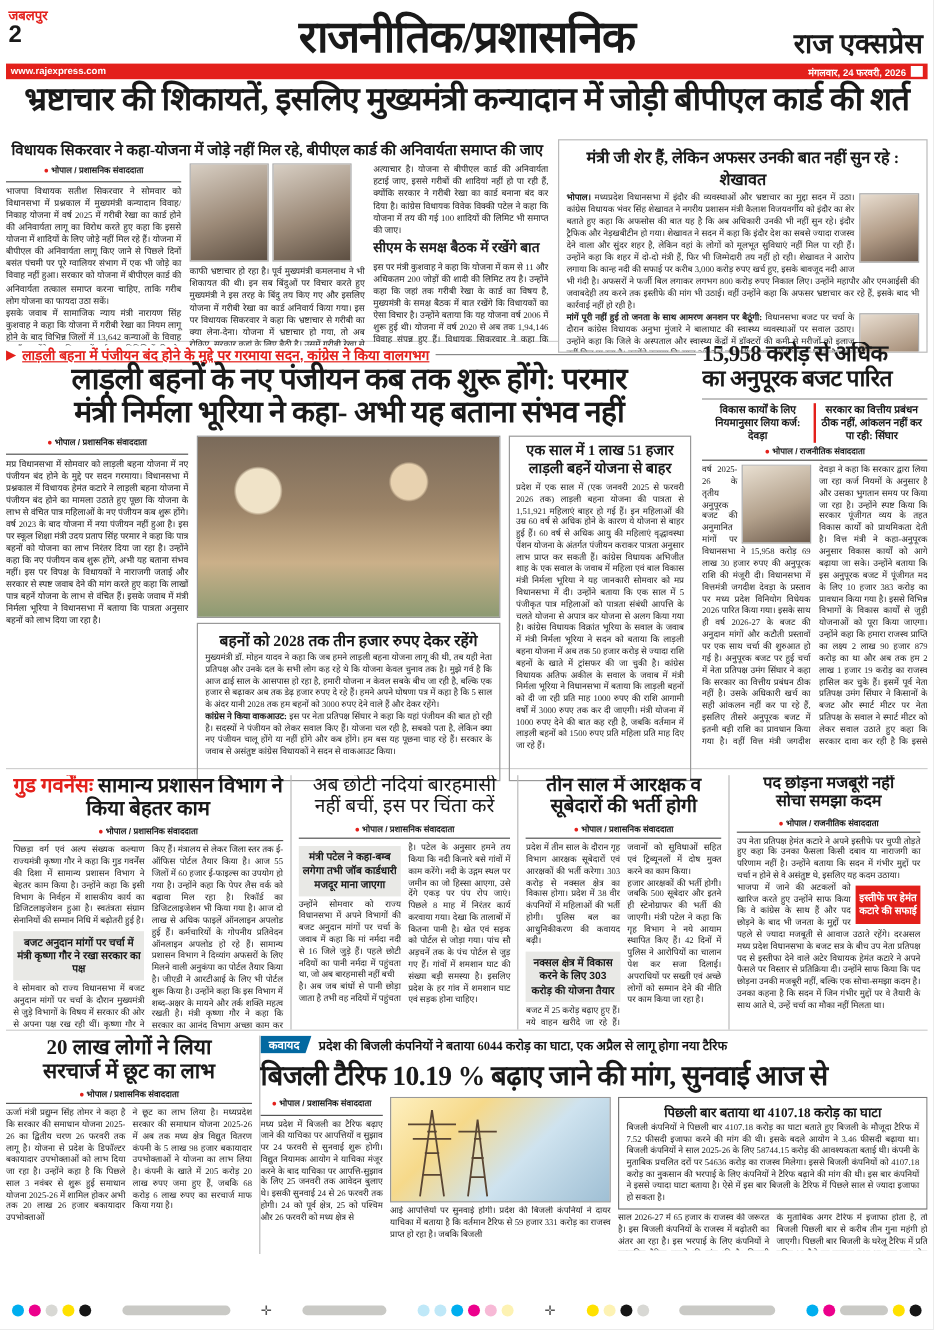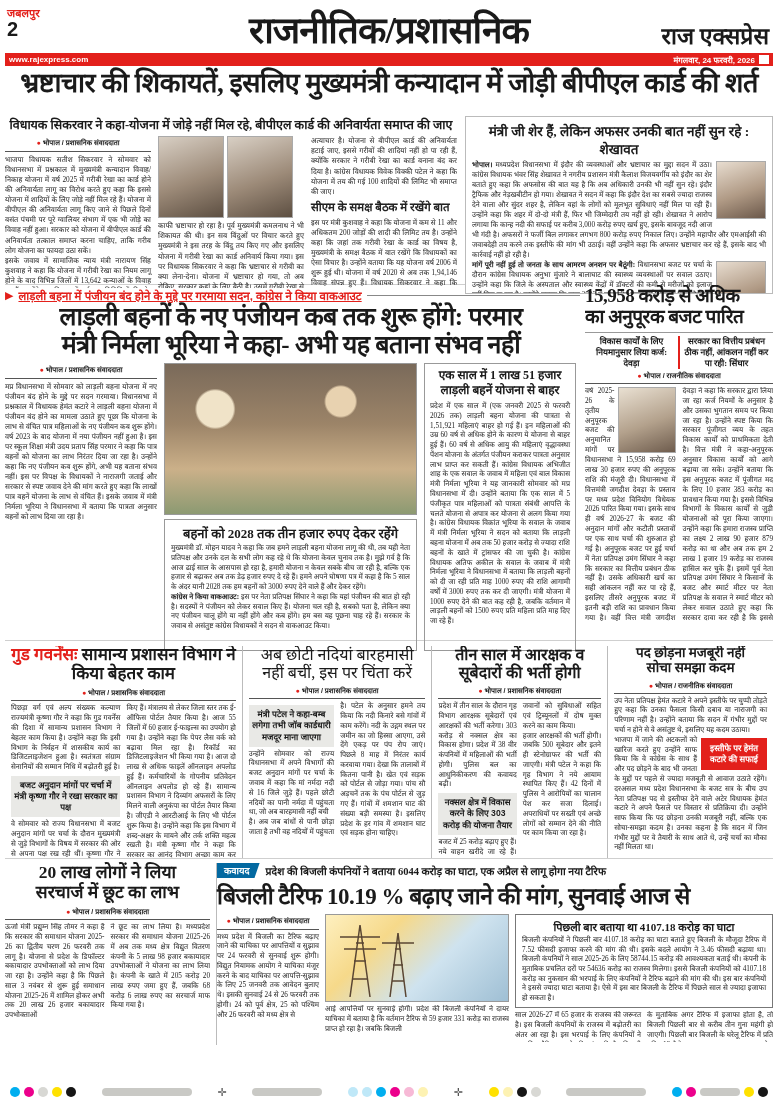--- a/index.html
+++ b/index.html
@@ -87,21 +87,21 @@
   .r3 .body2 { column-count:2; column-gap:6px; font-size:7.2px; line-height:1.36; text-align:justify; }
   .r3 .body1 { font-size:7.2px; line-height:1.36; text-align:justify; }
   .r3-governance { width:240px; } .r3-governance h3 { font-size:17px; font-weight:bold; }
   .hl-red { color:#e3201b; }
   .r3-rivers { width:192px; } .r3-rivers h3 { font-size:16px; font-weight:normal; }
   .r3-recruit { width:178px; } .r3-recruit h3 { font-size:16px; font-weight:bold; }
   .r3-resign { width:168px; } .r3-resign h3 { font-size:13.5px; font-weight:bold; }
   .inset { background:#e9e9e6; font-family:"Liberation Sans",sans-serif; font-weight:bold;
     font-size:8.6px; text-align:center; line-height:1.3; padding:4px 3px; margin:3px 0;
     break-inside:avoid; }
-  .inset-red { background:#e3201b; color:#ffffff; float:right; width:66px; margin:2px 0 2px 4px;
+  .inset-red { background:#e3201b; color:#ffffff; float:right; width:54px; margin:2px 0 2px 4px;
     font-size:8.4px; padding:5px 1px; }
   
   .row4 { display:flex; gap:0; height:186px; padding-top:4px; }
   .r4-surcharge { width:212px; border-right:1px solid #bbb; padding-right:6px; }
   .r4-surcharge h3 { font-size:17.5px; font-weight:bold; text-align:center; line-height:1.12; margin-bottom:3px; }
   .r4-surcharge .body2 { column-count:2; column-gap:6px; font-size:7.2px; line-height:1.36; text-align:justify; height:118px; overflow:hidden; }
   .r4-tariff { flex:1; }
   .t-kicker { display:flex; align-items:center; gap:6px; height:15px; }
   .t-label { background:#0369a1; color:#fff; font-weight:bold; font-size:9.5px;
     font-family:"Liberation Sans",sans-serif; padding:1px 10px 1px 7px;
@@ -186,21 +186,21 @@
         <div class="sideimg"></div>
         <p><span class="lead">मांगें पूरी नहीं हुई तो जनता के साथ आमरण अनशन पर बैठूंगी:</span> <span>विधानसभा बजट पर चर्चा के दौरान कांग्रेस विधायक अनुभा मुंजारे ने बालाघाट की स्वास्थ्य व्यवस्थाओं पर सवाल उठाए। उन्होंने कहा कि जिले के अस्पताल और स्वास्थ्य केंद्रों में डॉक्टरों की कमी से मरीजों को इलाज नहीं मिल पा रहा है। उन्होंने बताया कि साल 2023 में तत्कालीन मुख्यमंत्री शिवराज सिंह चौहान ने बालाघाट में मेडिकल कॉलेज का भूमिपूजन किया था, लेकिन आज तक उसकी टेंडर प्रक्रिया भी पूरी नहीं हुई है। उन्होंने सरकार से जिले में डॉक्टरों के पद भरे जाने की मांग की। अनुभा मुंजारे ने कहा कि मांग पूरी नहीं हुई, तो वे आम जनता के साथ आमरण अनशन पर बैठेंगी।</span></p>
       </aside>
     </div>
   </section>
 
   <section class="midband">
     <div class="mid-left">
       <div class="kicker">
         <span class="arrow">▶</span>
-        <span class="ktext">लाड़ली बहना में पंजीयन बंद होने के मुद्दे पर गरमाया सदन, कांग्रेस ने किया वाकआउट</span>
+        <span class="ktext">लाड़ली बहना में पंजीयन बंद होने के मुद्दे पर गरमाया सदन, कांग्रेस ने किया वालगभग</span>
         <span class="kline"></span>
       </div>
       <h2 class="s2-headline">
         <span>लाड़ली बहनों के नए पंजीयन कब तक शुरू होंगे: परमार</span><br>
         <span>मंत्री निर्मला भूरिया ने कहा- अभी यह बताना संभव नहीं</span>
       </h2>
       <div class="s2-content">
         <div class="s2-col1">
           <div class="byline"><span class="dot">●</span> <span>भोपाल / प्रशासनिक संवाददाता</span></div>
           <p>मप्र विधानसभा में सोमवार को लाड़ली बहना योजना में नए पंजीयन बंद होने के मुद्दे पर सदन गरमाया। विधानसभा में प्रश्नकाल में विधायक हेमंत कटारे ने लाड़ली बहना योजना में पंजीयन बंद होने का मामला उठाते हुए पूछा कि योजना के लाभ से वंचित पात्र महिलाओं के नए पंजीयन कब शुरू होंगे। वर्ष 2023 के बाद योजना में नया पंजीयन नहीं हुआ है। इस पर स्कूल शिक्षा मंत्री उदय प्रताप सिंह परमार ने कहा कि पात्र बहनों को योजना का लाभ निरंतर दिया जा रहा है। उन्होंने कहा कि नए पंजीयन कब शुरू होंगे, अभी यह बताना संभव नहीं। इस पर विपक्ष के विधायकों ने नाराजगी जताई और सरकार से स्पष्ट जवाब देने की मांग करते हुए कहा कि लाखों पात्र बहनें योजना के लाभ से वंचित हैं। इसके जवाब में मंत्री निर्मला भूरिया ने विधानसभा में बताया कि पात्रता अनुसार बहनों को लाभ दिया जा रहा है।</p>

